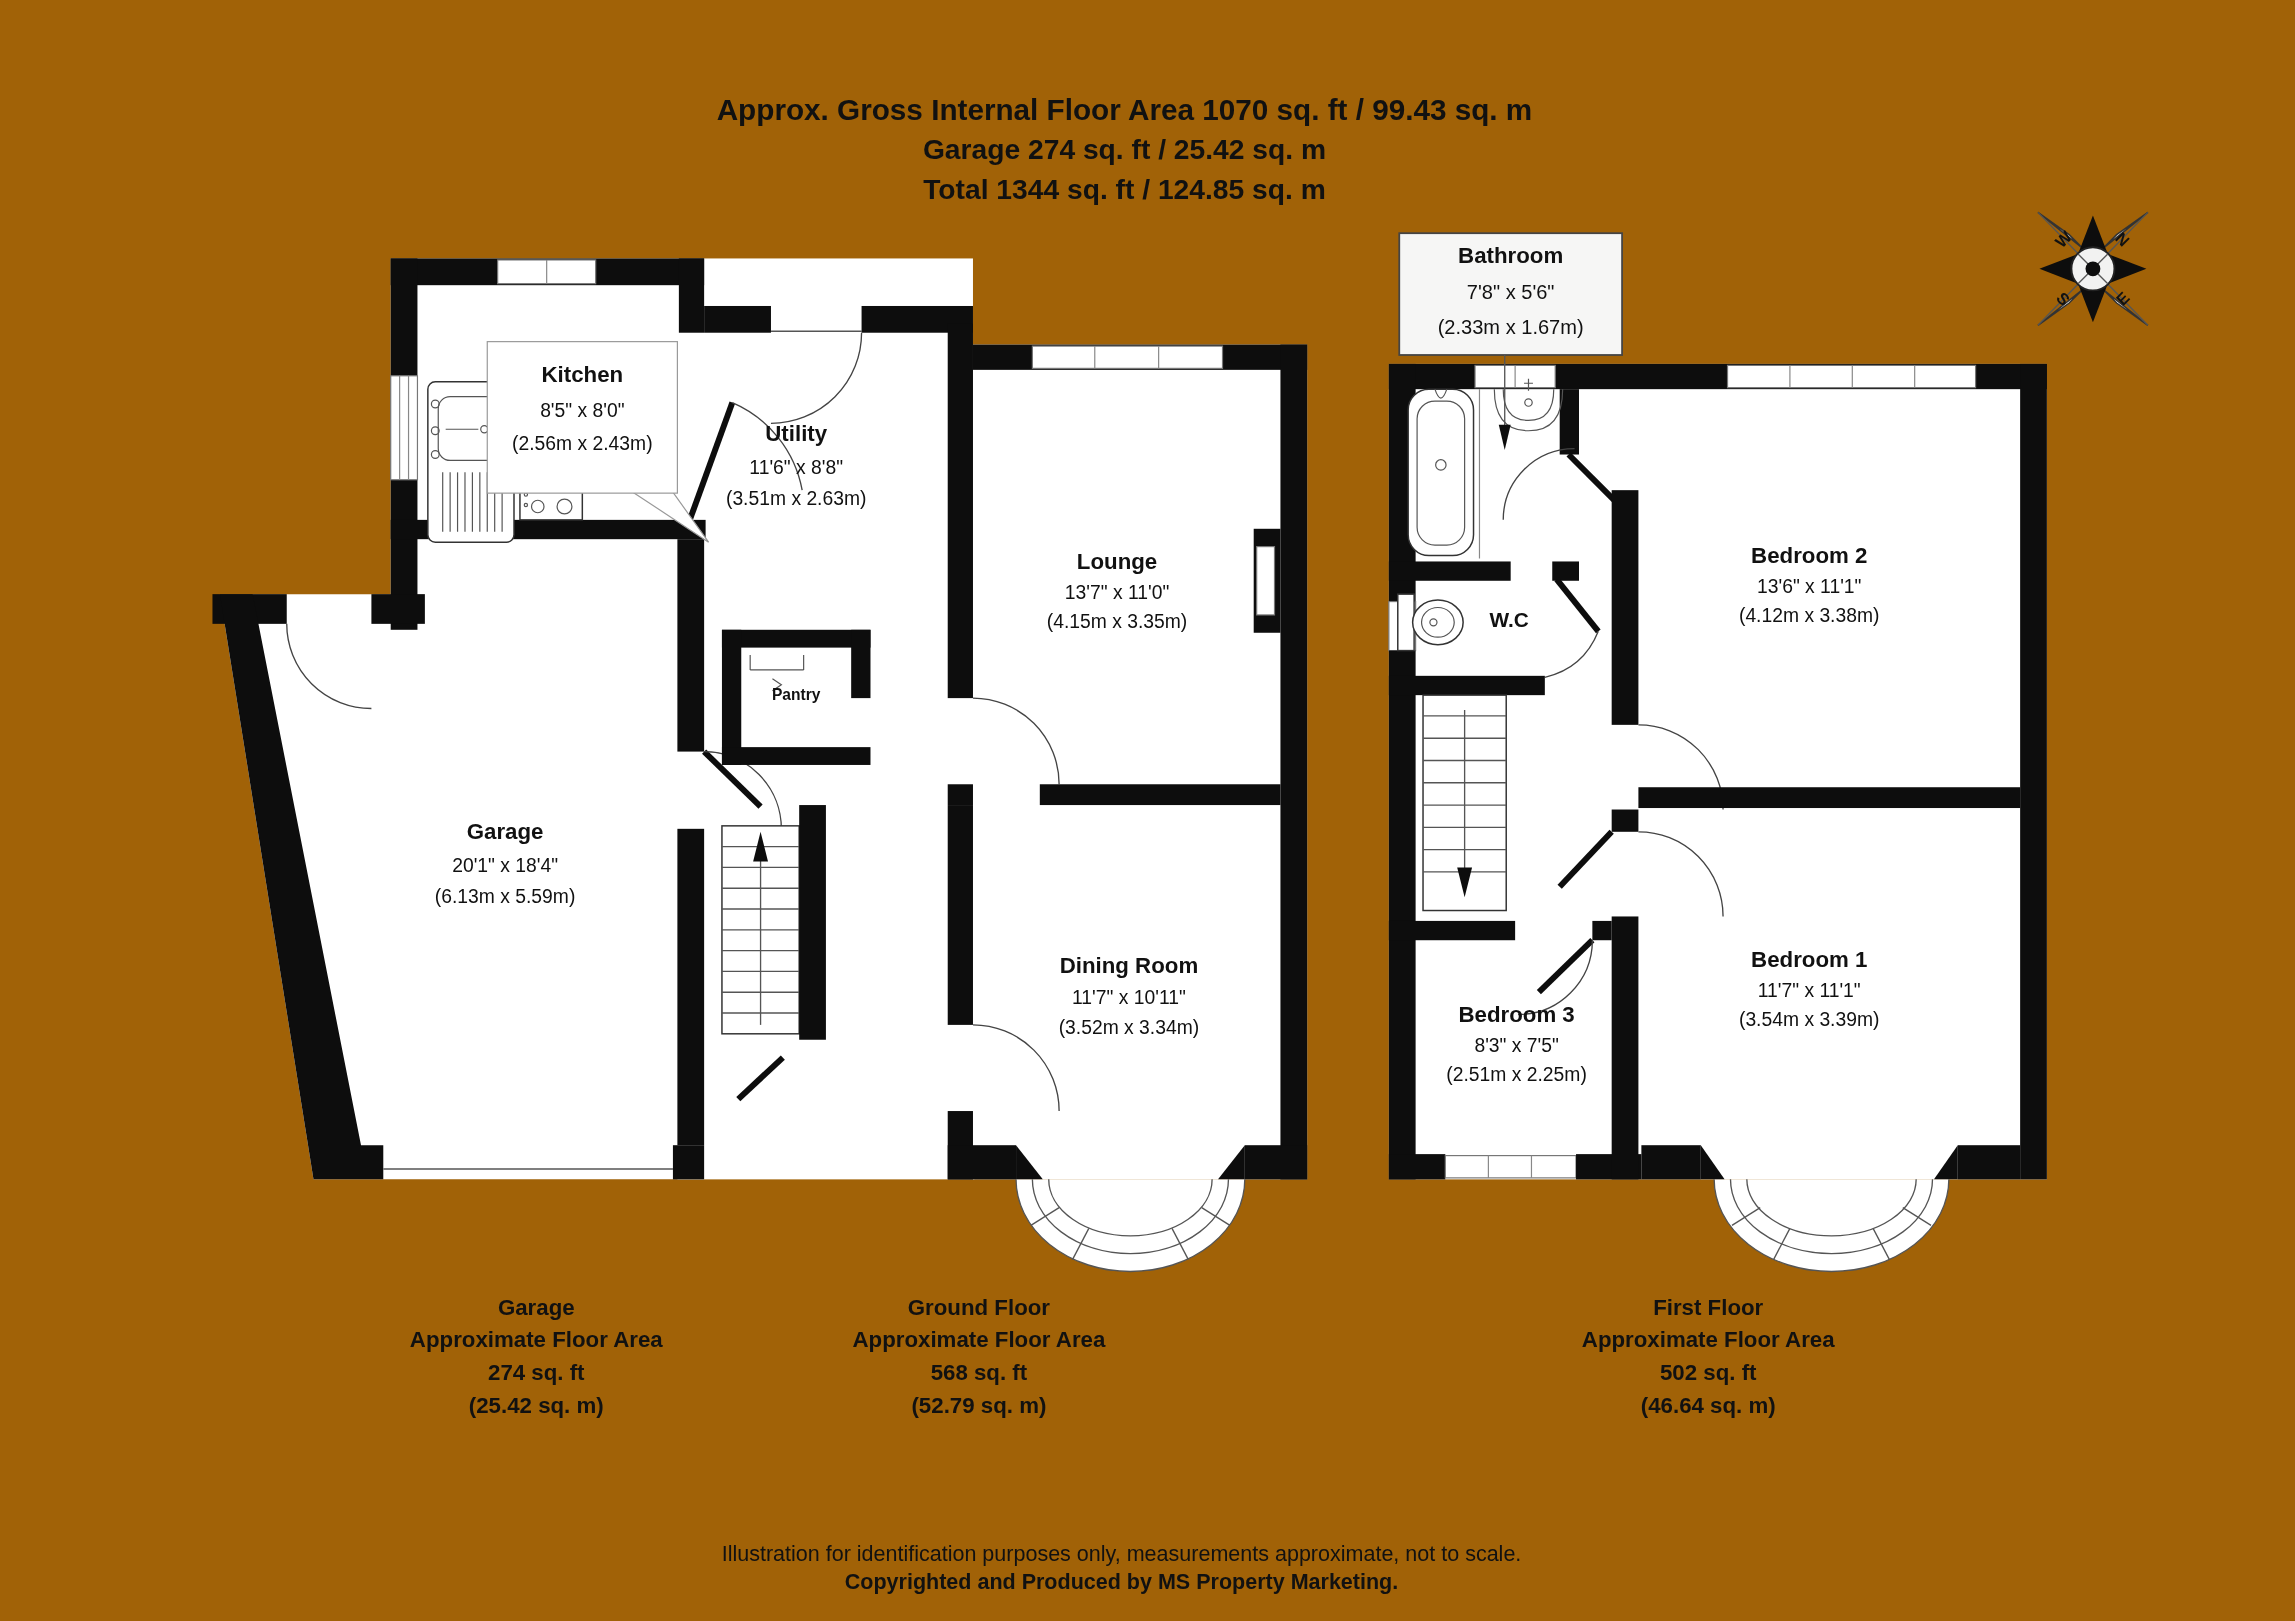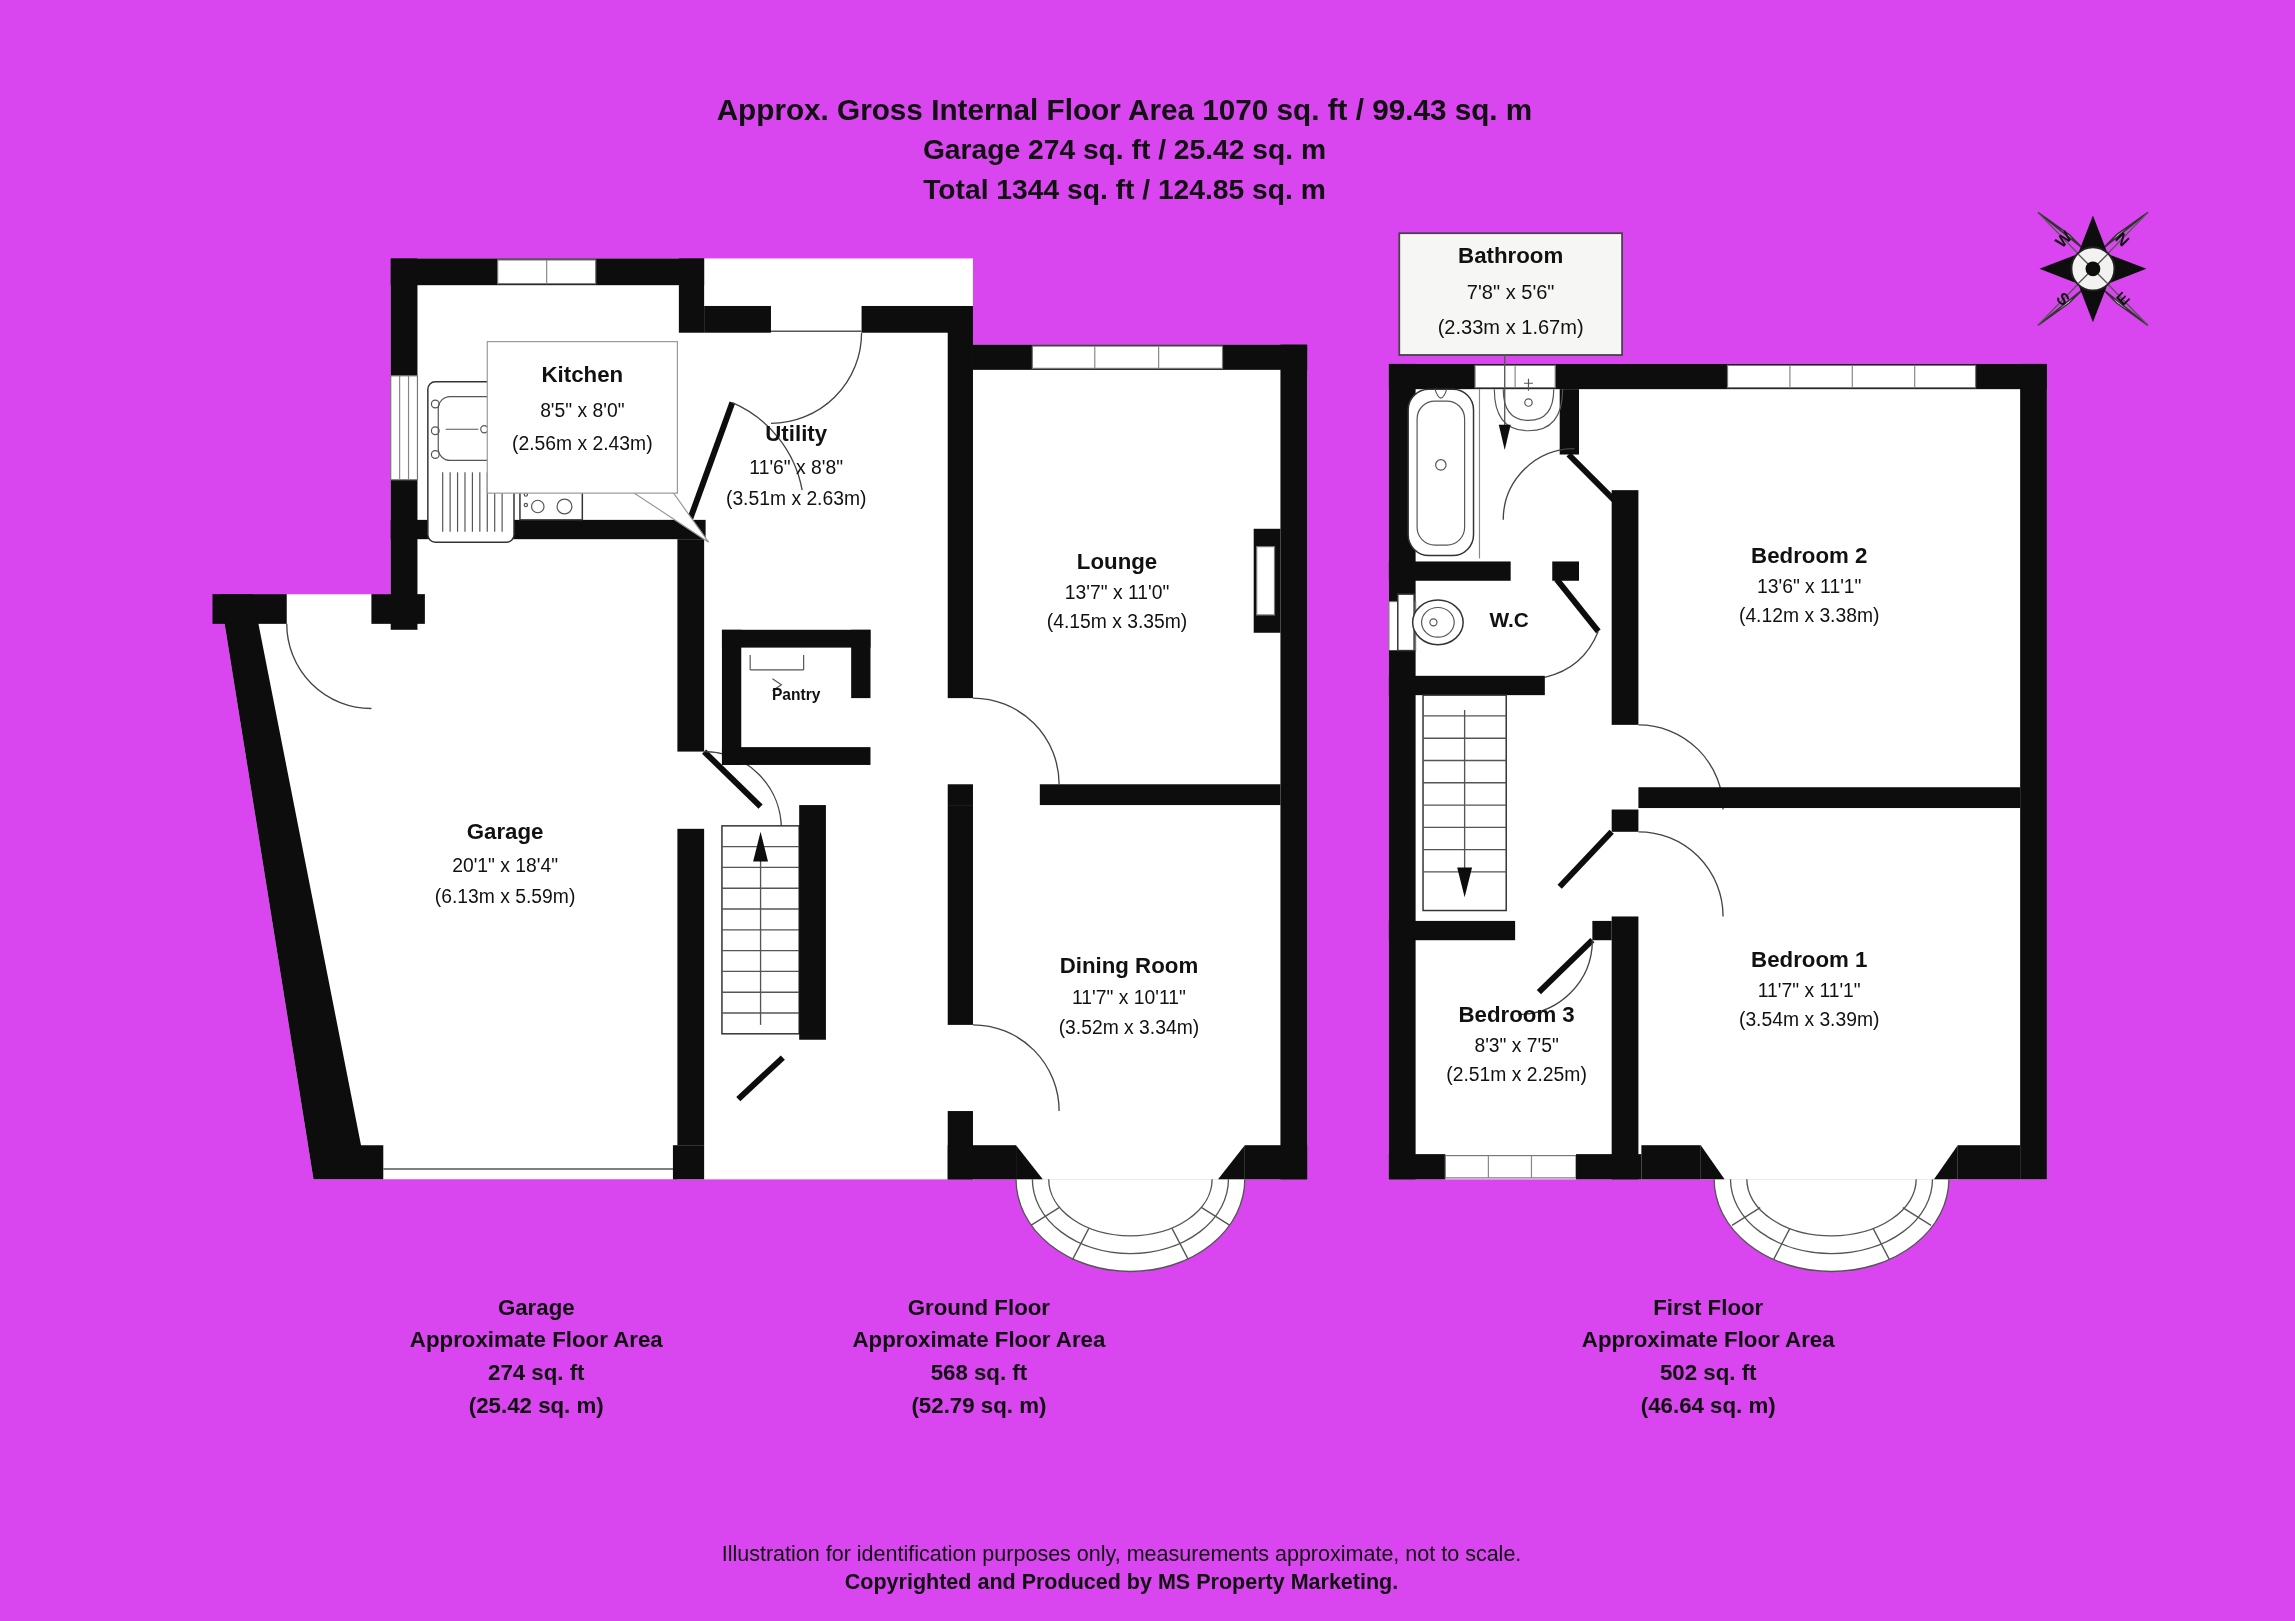--- a/index.html
+++ b/index.html
@@ -1,16 +1,16 @@
 <!DOCTYPE html>
 <html style="font-size:7.3px"><head>
 <meta charset="utf-8">
 <style>
   html,body{margin:0;padding:0;background:#f2f2f1;}
-  .page{width:2295px;height:1622px;background:#d946ef;}
+  .page{width:2295px;height:1622px;background:#a16207;}
   svg{display:block;}
   text{font-family:"Liberation Sans","DejaVu Sans",sans-serif;fill:#111;}
   .t-title{font-size:20px;font-weight:bold;}
   .t-title2{font-size:19px;font-weight:bold;}
   .t-name{font-size:15px;font-weight:bold;}
   .t-dim{font-size:13px;}
   .t-small{font-size:10.5px;font-weight:bold;}
   .t-wc{font-size:14px;font-weight:bold;}
   .t-boxname{font-size:15px;font-weight:bold;}
   .t-boxdim{font-size:13.5px;}

